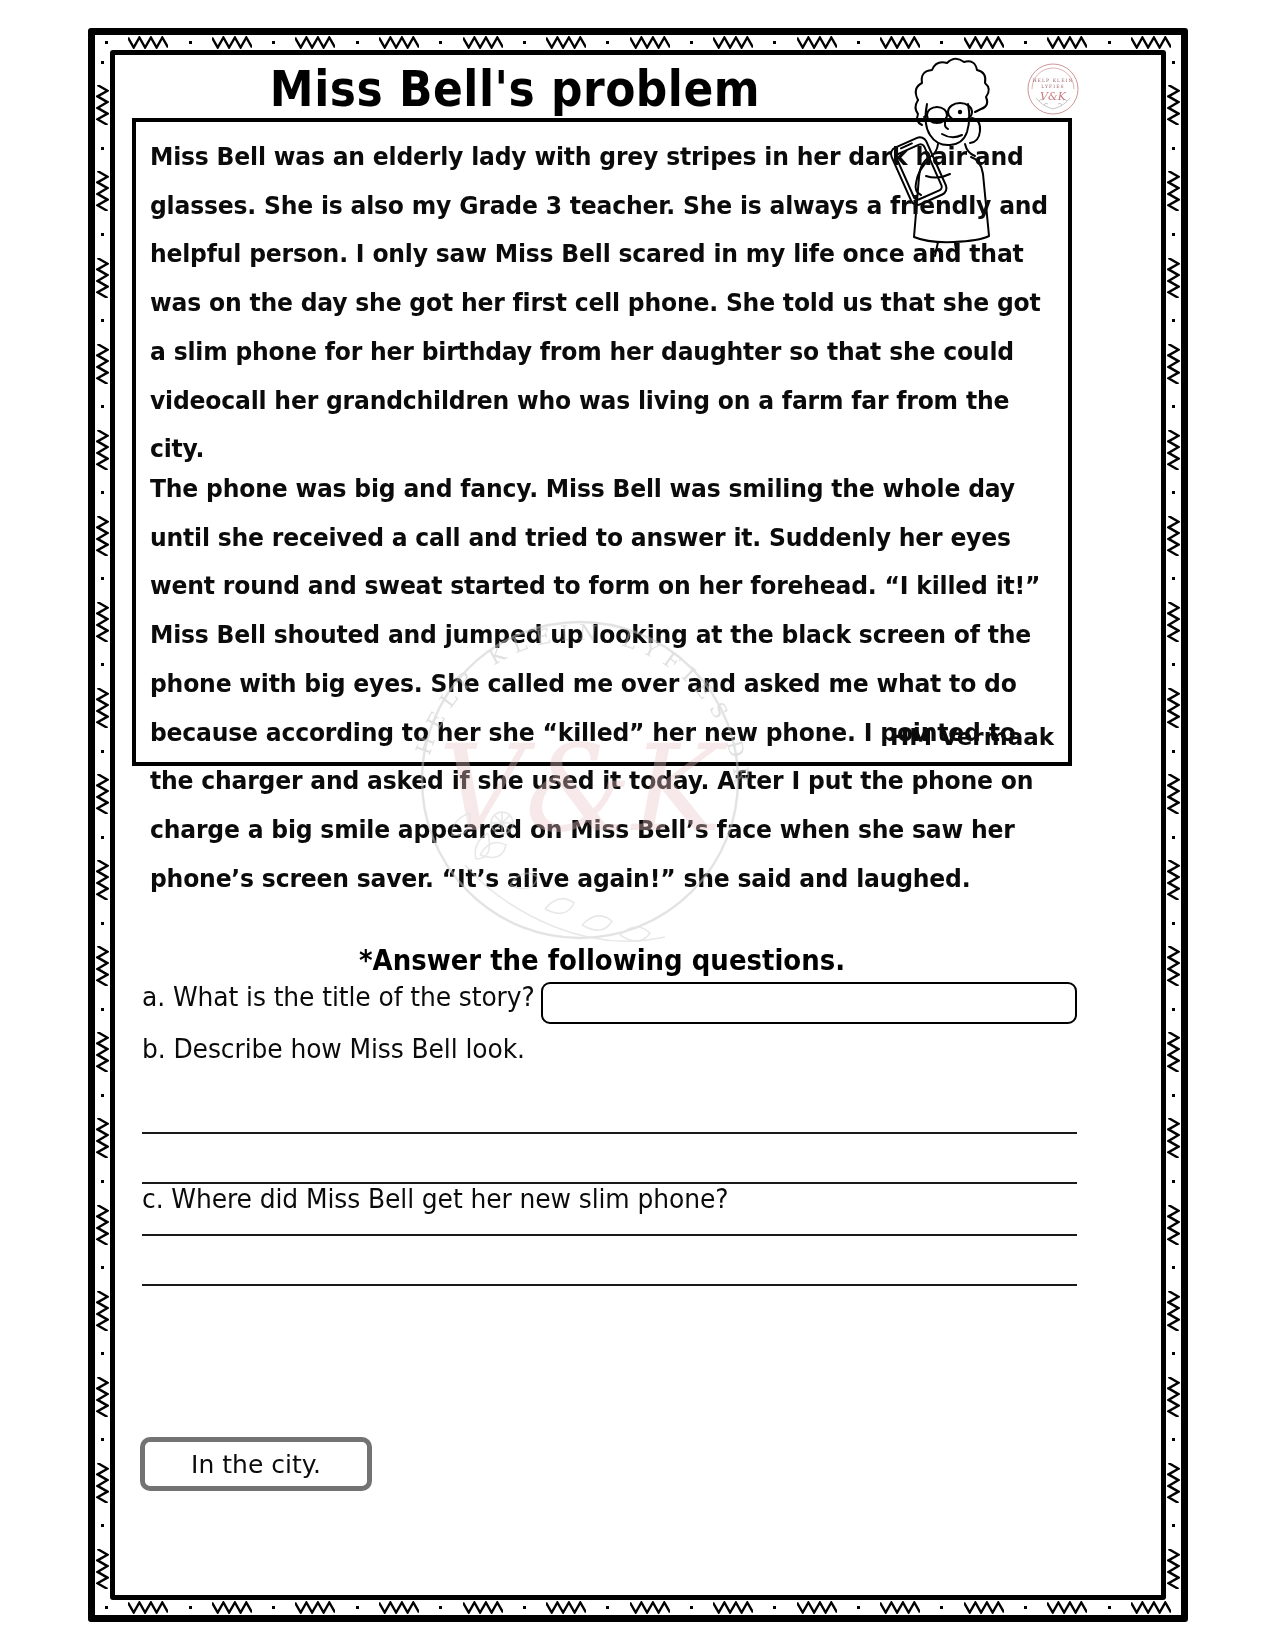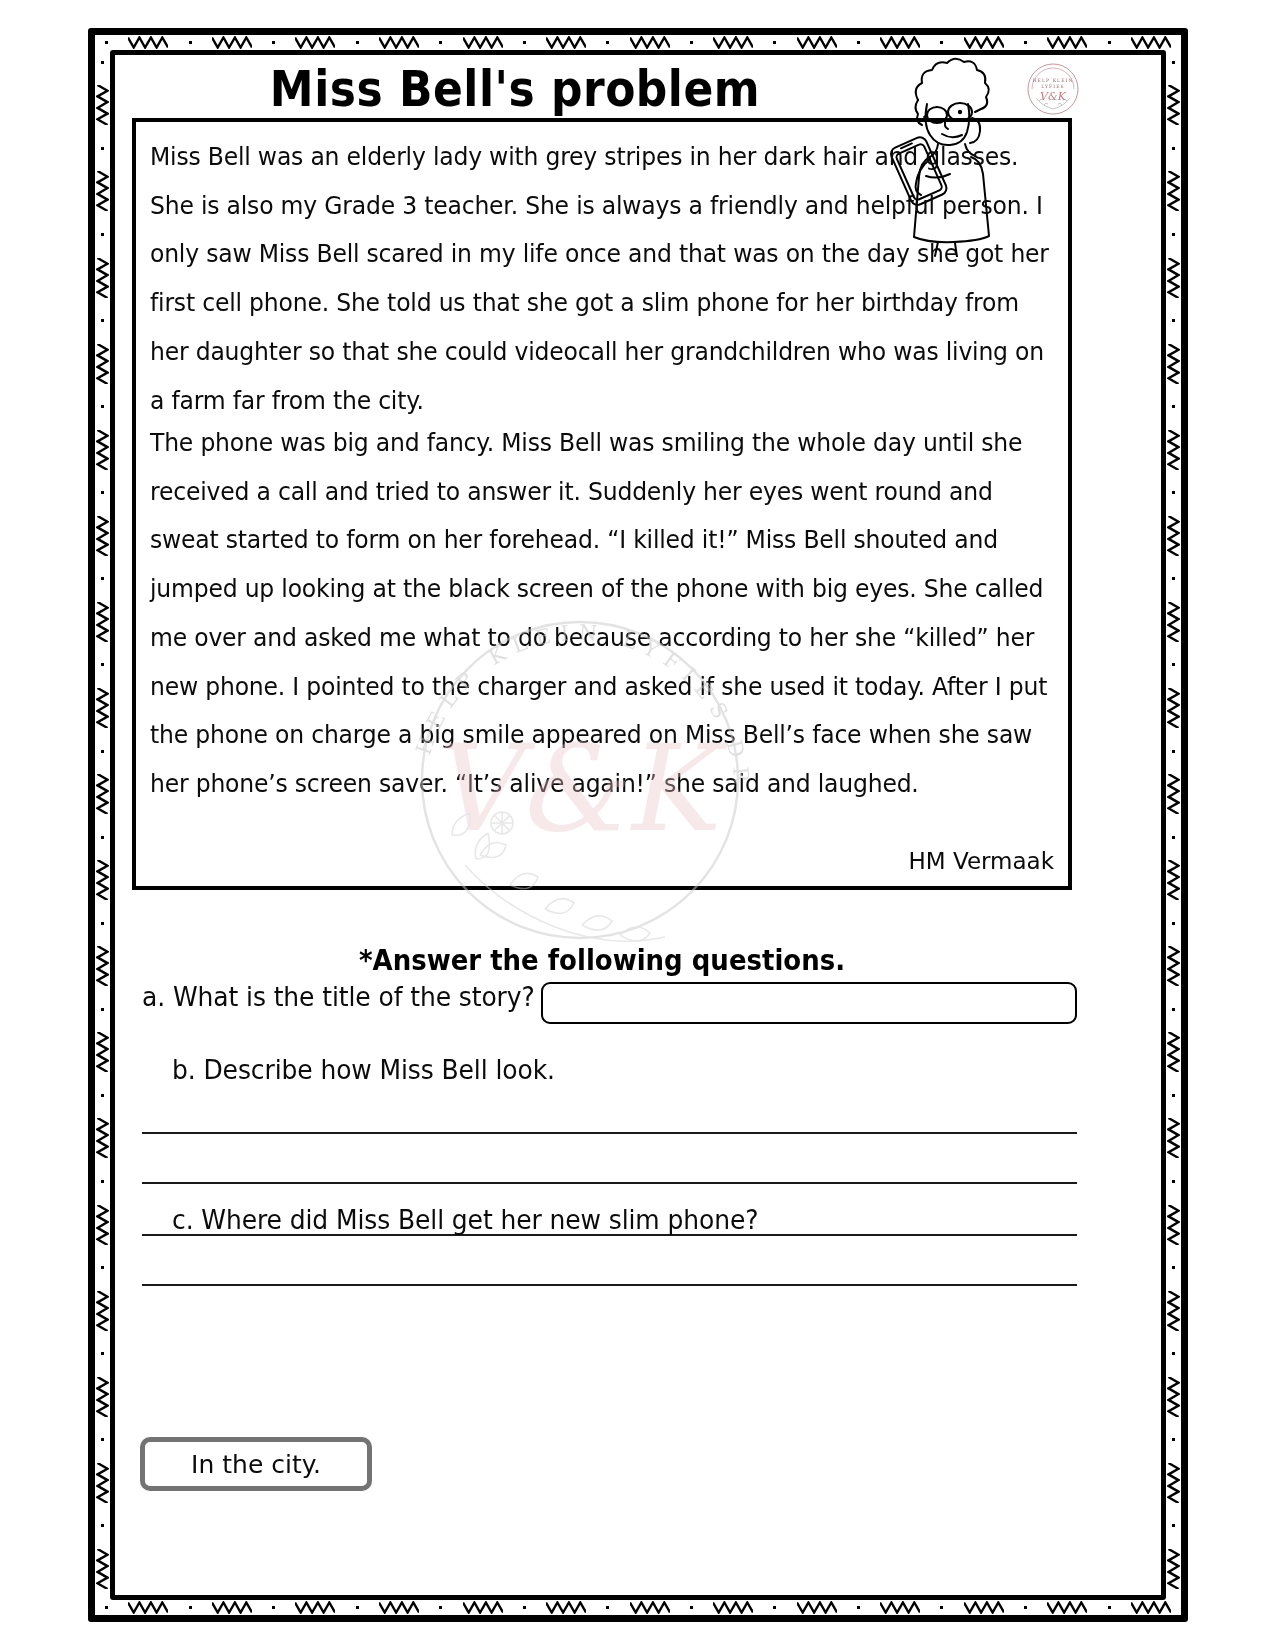--- a/index.html
+++ b/index.html
@@ -79,24 +79,25 @@
   .teacher-illo {
     position: absolute;
     left: 880px; top: 52px;
     width: 140px; height: 205px;
   }
 
   
   .story-box {
     position: absolute;
     left: 132px; top: 118px;
-    width: 940px; height: 772px;
+    width: 940px; height: 648px;
     border: 4px solid #000;
     background: transparent;
     padding: 10px 12px 6px 14px;
+    font-weight: bold;
   }
   .story-p {
     margin: 0;
     font-family: "DejaVu Sans", sans-serif;
     font-size: 23.5px;
     line-height: 46px;
     color: #0b0b0b;
     letter-spacing: -0.2px;
     transform: scaleY(1.06);
     transform-origin: left top;
@@ -158,21 +159,21 @@
   .title-input {
     flex: 1;
     height: 42px;
     margin-left: 6px;
     border: 2.5px solid #000;
     border-radius: 9px;
     background: transparent;
   }
 
   .q-block { position: relative; padding-left: 10px; }
-  .q-label-line { height: 50px; display: flex; align-items: flex-end; margin-left: 30px; }
+  .q-label-line { height: 50px; display: flex; align-items: flex-start; }
   .rule {
     width: 935px;
     height: 0;
     border-top: 2px solid #1a1a1a;
     margin: 0;
   }
   .rule-gap { height: 48px; }
 
   
   .choices {

